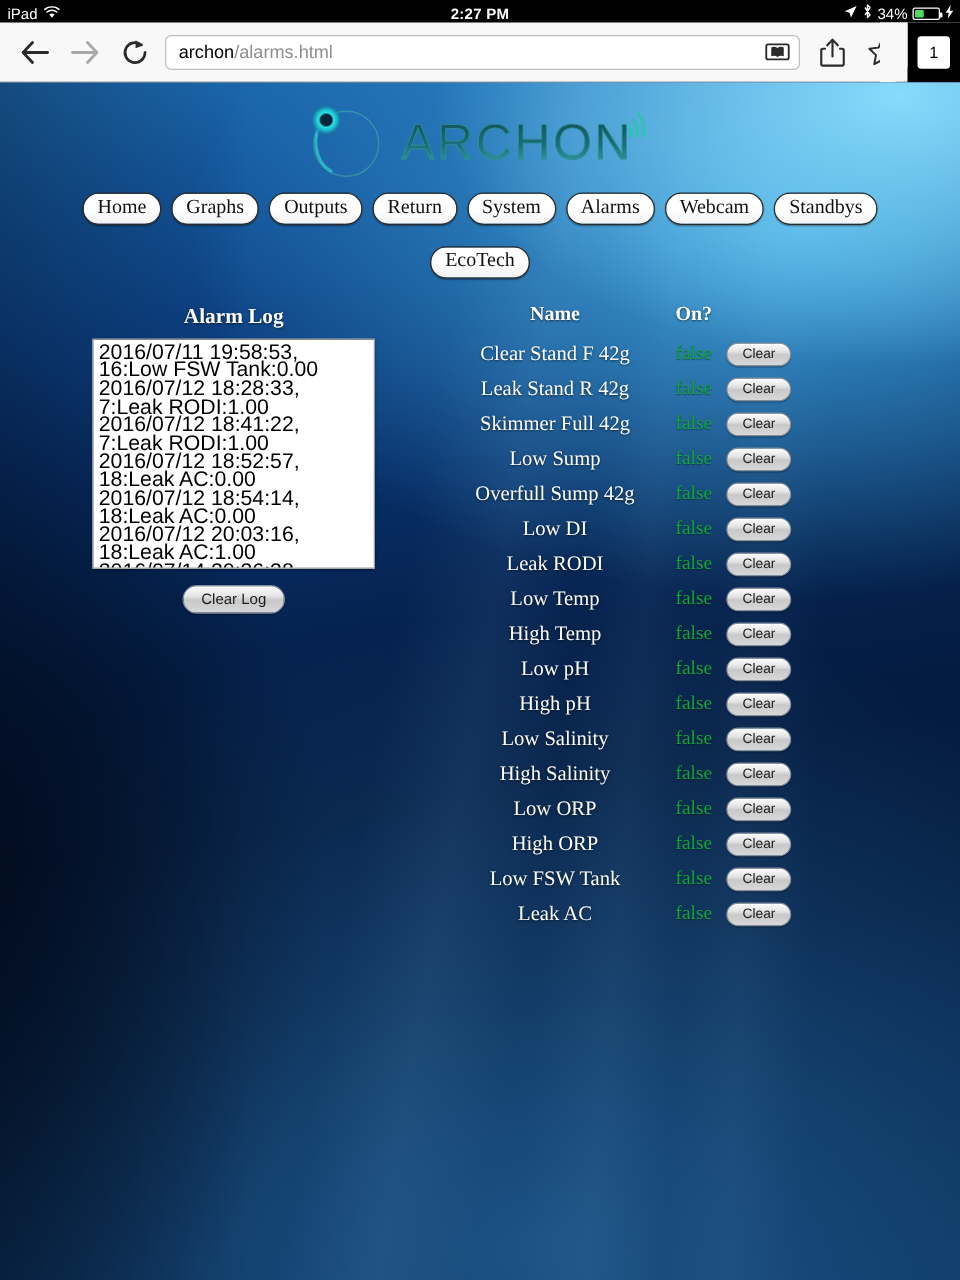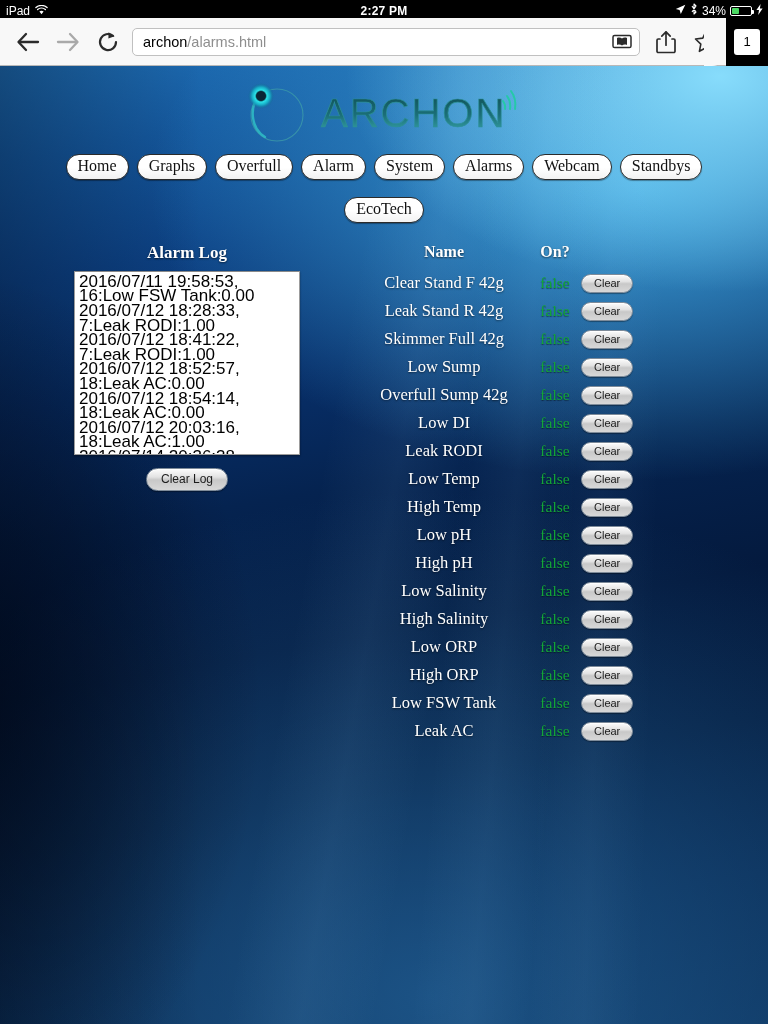--- a/index.html
+++ b/index.html
@@ -339,22 +339,22 @@
         <path d="M264 22 a7 9 0 0 1 2 8" stroke-width="2"></path>
         <path d="M268 17 a12 15 0 0 1 3 13" stroke-width="2"></path>
         <path d="M272 12 a17 21 0 0 1 4 18" stroke-width="2"></path>
       </g>
     </svg>
   </div>
 
   <div class="nav">
     <div class="nav-pill">Home</div>
     <div class="nav-pill">Graphs</div>
-    <div class="nav-pill">Overfull</div>
-    <div class="nav-pill">Alarm</div>
+    <div class="nav-pill">Outputs</div>
+    <div class="nav-pill">Return</div>
     <div class="nav-pill">System</div>
     <div class="nav-pill">Alarms</div>
     <div class="nav-pill">Webcam</div>
     <div class="nav-pill">Standbys</div>
   </div>
   <div class="nav nav-row2">
     <div class="nav-pill">EcoTech</div>
   </div>
 
   <div class="main">

